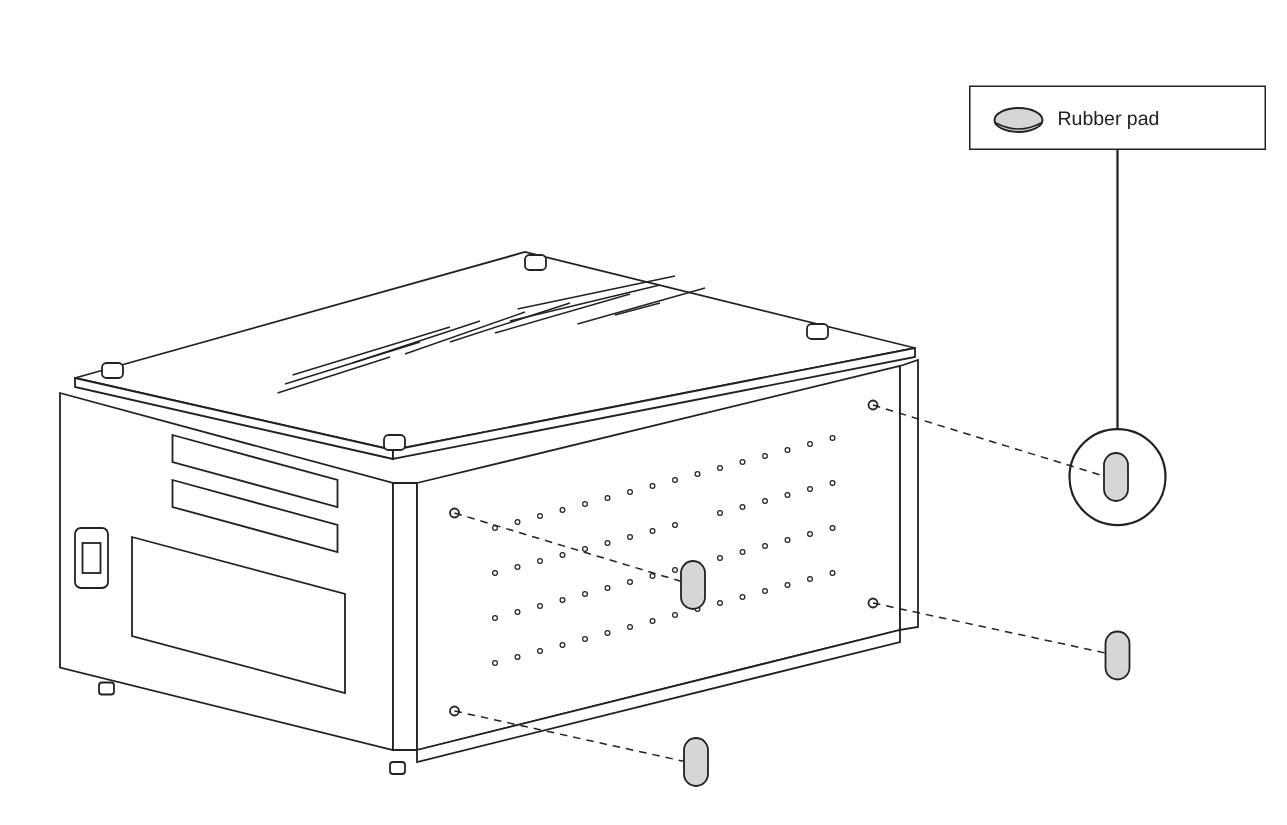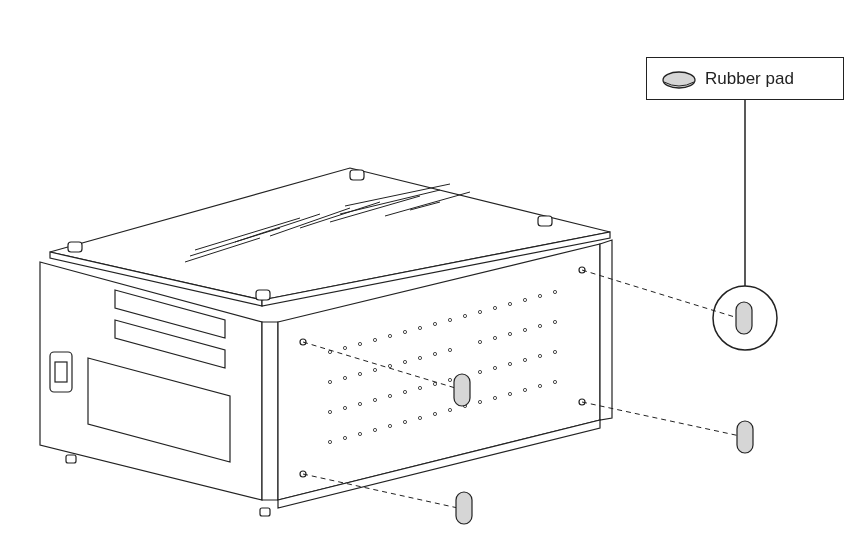--- a/index.html
+++ b/index.html
@@ -1,20 +1,20 @@
 <!DOCTYPE html>
 <html><head>
 <meta charset="utf-8">
 <style>
   html,body{margin:0;padding:0;background:#ffffff;}
   body{width:858px;height:550px;position:relative;overflow:hidden;font-family:"Liberation Sans",sans-serif;}
   #diagram{position:absolute;left:0;top:0;}
   .legend{position:absolute;left:646px;top:57px;width:198px;height:43px;border:1.5px solid #222;box-sizing:border-box;background:#fff;display:flex;align-items:center;}
   .legend-icon{margin-left:12px;width:40px;height:22px;}
-  .legend-label{margin-left:6px;font-size:17px;color:#222;}
+  .legend-label{margin-left:6px;font-size:13px;color:#222;}
 </style>
 </head>
 <body>
 
 <svg id="diagram" width="858" height="550" viewBox="0 0 858 550" xmlns="http://www.w3.org/2000/svg">
   <g fill="none" stroke="#222" stroke-width="1.2">
 
     <g>
       <polygon points="50,252 350,168 610,232 262,300" fill="#fff"></polygon>
       <polygon points="50,252 262,300 262,306 50,258" fill="#fff"></polygon>

